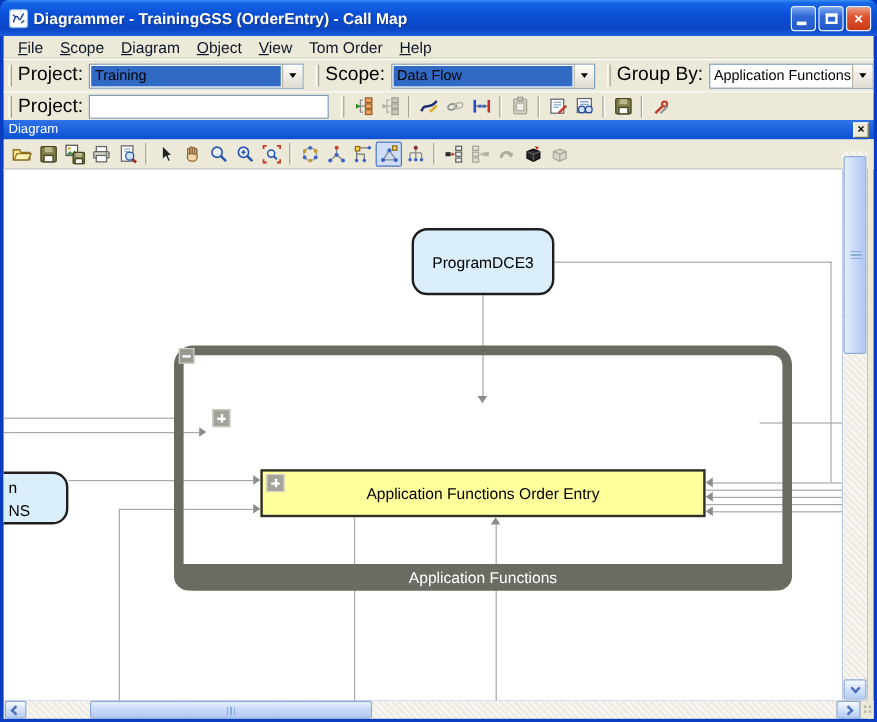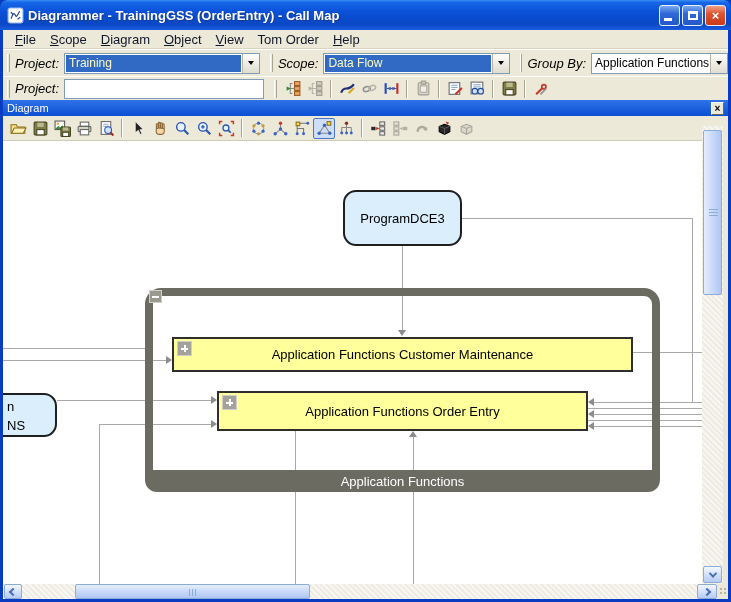--- a/index.html
+++ b/index.html
@@ -24,24 +24,24 @@
   .menubar { position:absolute; left:3px; top:30px; width:725px; height:19px; background:#ece9d8; display:flex; align-items:center; padding-left:5px; border-bottom:1px solid #d8d4c0; }
   .mi { font-size:13px; color:#0f172a; padding:1px 7px; }
   .mi::first-letter { text-decoration:underline; }
   .mi.no-ul::first-letter { text-decoration:none; }
 
   
   .trow { position:absolute; left:3px; width:725px; background:#ece9d8; display:flex; align-items:center; }
   .trow1 { top:49px; height:27px; border-top:1px solid #fff; }
   .trow2 { top:76px; height:24px; border-top:1px solid #fff; }
   .grip { width:3px; height:18px; border-left:1px solid #fff; border-right:1px solid #a8a491; margin:0 5px 0 4px; }
-  .tlabel { font-size:13px; color:#000; margin-right:5px; white-space:nowrap;font-style:italic; }
+  .tlabel { font-size:16px; color:#000; margin-right:5px; white-space:nowrap; }
   .combo { height:21px; background:#fff; border:1px solid #7f9db9; display:flex; align-items:stretch; }
   .combo-text { flex:1; font-size:12px; padding:2px 2px 0 3px; white-space:nowrap; overflow:hidden; }
-  .combo-text.sel { background:#316ac5; color:#fef9c3; margin:1px; padding-top:1px; }
+  .combo-text.sel { background:#316ac5; color:#000000; margin:1px; padding-top:1px; }
   .combo-btn { width:17px; background:linear-gradient(180deg,#fdfdfb,#e0ddd0); border-left:1px solid #b8b4a0; display:flex; align-items:center; justify-content:center; }
   .dn-tri { width:0; height:0; border-left:3.5px solid transparent; border-right:3.5px solid transparent; border-top:4px solid #000; }
   .searchbox { width:200px; height:20px; border:1px solid #7f9db9; font-size:12px; padding:0 3px; font-family:"Liberation Sans",sans-serif; }
   .tsep { width:2px; height:18px; border-left:1px solid #a8a491; border-right:1px solid #fff; margin:0 4px; }
   .tb { width:22px; height:21px; display:flex; align-items:center; justify-content:center; border:1px solid transparent; border-radius:2px; }
   .tb.pressed { background:#cfdef8; border:1px solid #4a76c8; }
   .tb svg { display:block; }
 
   
   .ptitle { position:absolute; left:3px; top:100px; width:725px; height:16px;
@@ -464,23 +464,20 @@
     </div>
   </div>
 
   <div class="cont">
     <div class="cont-bar">Application Functions</div>
   </div>
   <div class="minusbtn">
       <i></i>
     </div>
 
-  <div class="ybox" style="left:169px;top:196px;width:461px;height:35px">
-    <span>Application Functions Customer Maintenance</span>
-  </div>
   <div class="plusbtn" style="left:174px;top:200px">
       <i></i>
       <b></b>
     </div>
 
   <div class="ybox" style="left:214px;top:250px;width:371px;height:40px">
     <span>Application Functions Order Entry</span>
   </div>
   <div class="plusbtn" style="left:219px;top:254px">
       <i></i>

